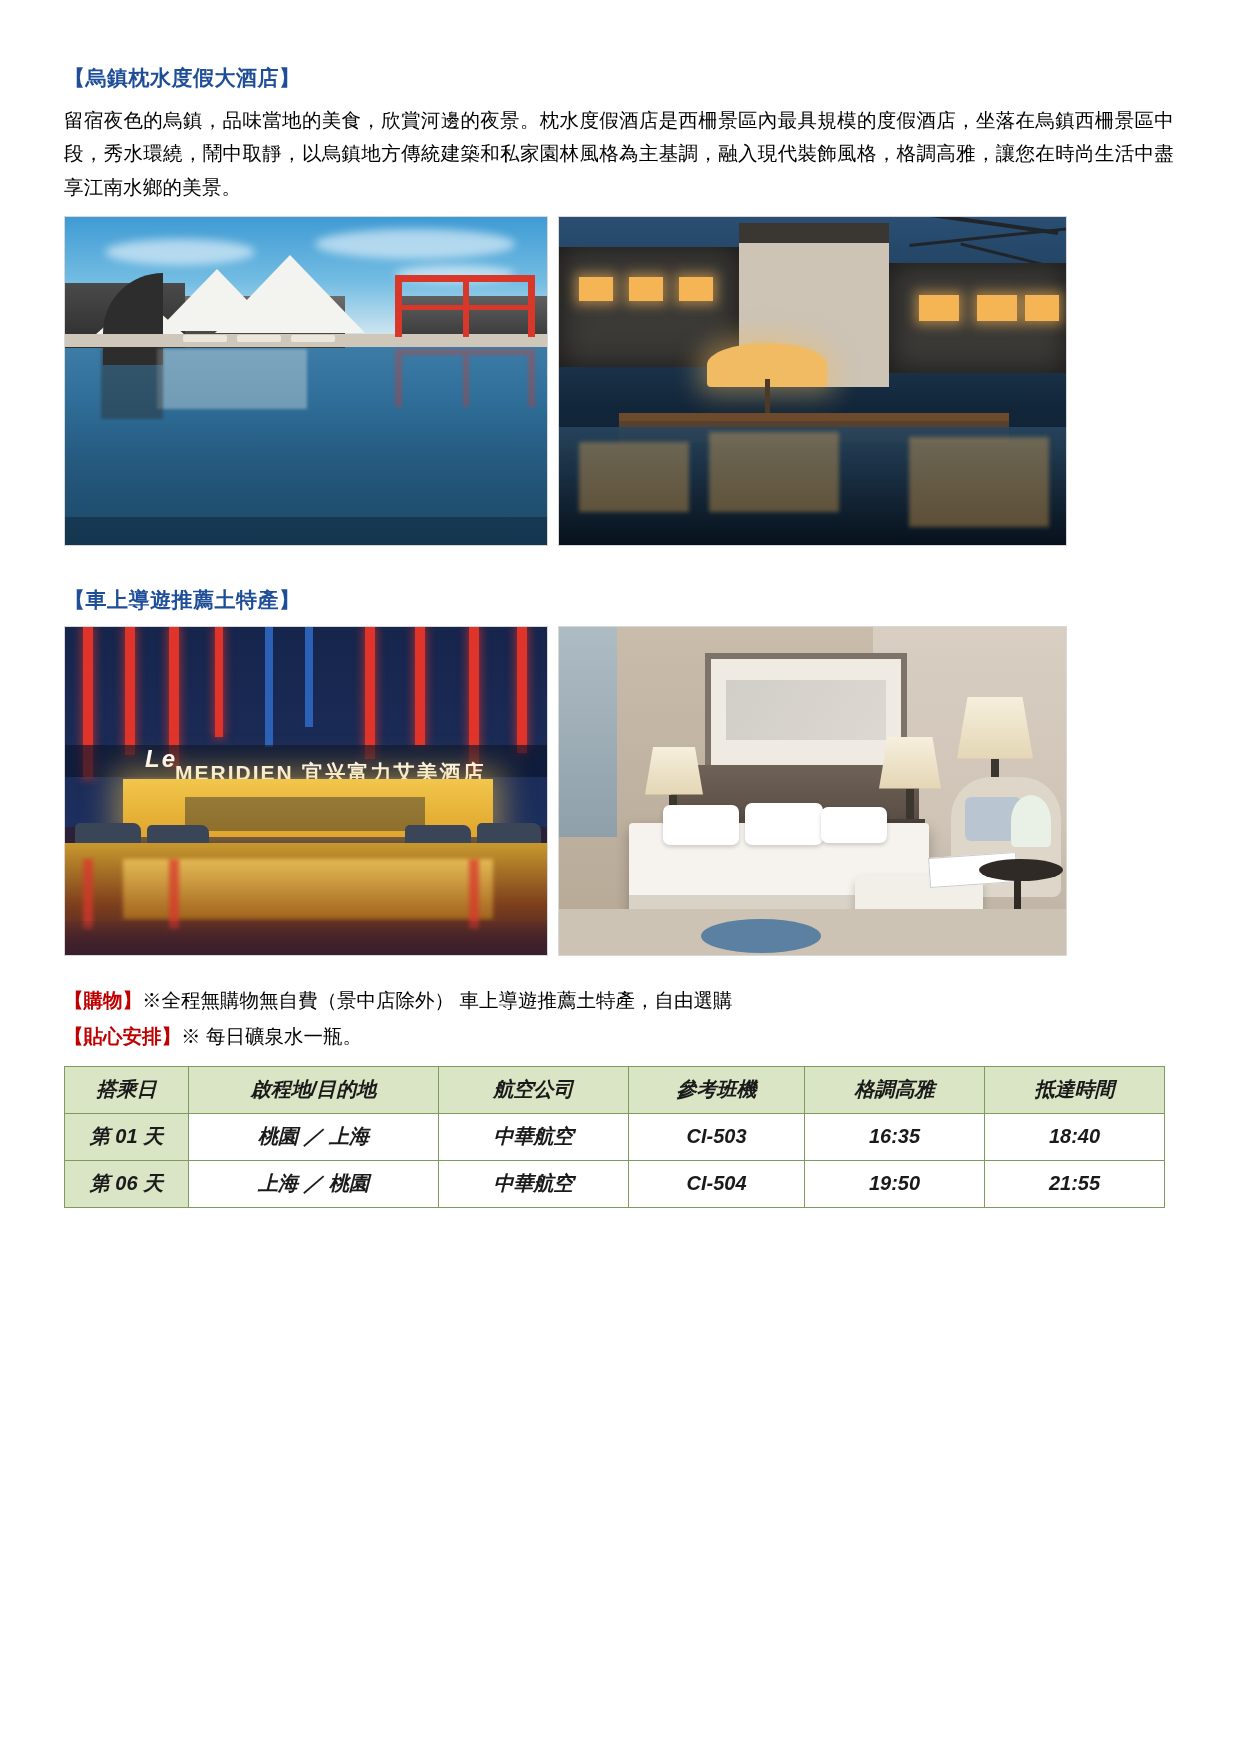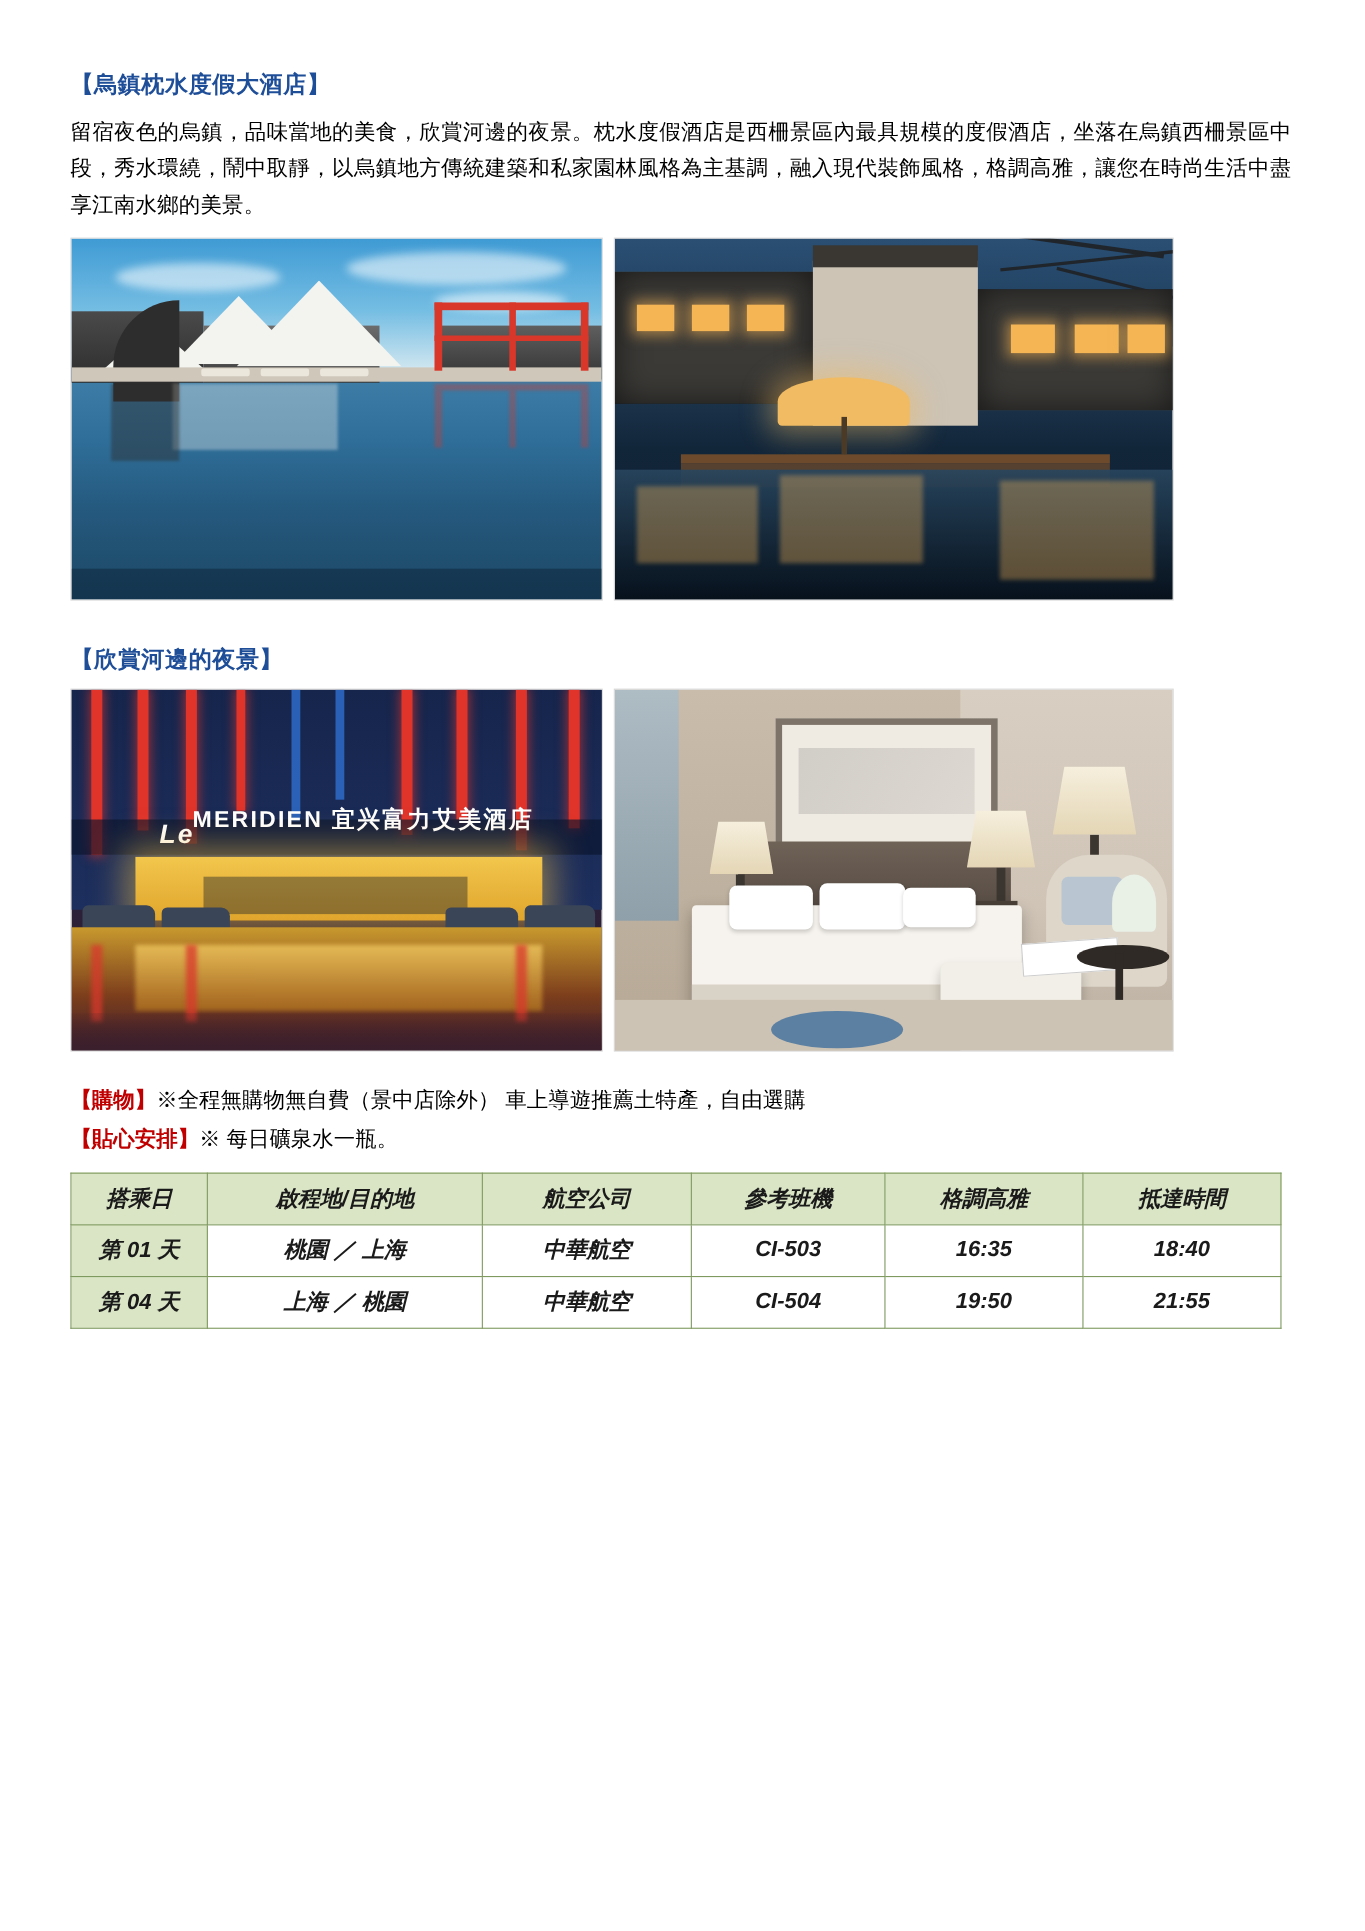--- a/index.html
+++ b/index.html
@@ -325,39 +325,39 @@
       <div class="fence" style="left:60px;top:196px;width:390px;height:8px;"></div>
       <div class="fence" style="left:60px;top:204px;width:390px;height:22px;opacity:.75;"></div>
 
       <div class="water"></div>
       <div class="wrefl" style="left:150px;top:215px;width:130px;height:80px;"></div>
       <div class="wrefl" style="left:20px;top:225px;width:110px;height:70px;"></div>
       <div class="wrefl" style="left:350px;top:220px;width:140px;height:90px;"></div>
     </div>
   </div>
 
-  <h2 class="sec-head blue" style="margin-top:38px;">【欣賞河邊的夜景】</h2>
+  <h2 class="sec-head blue" style="margin-top:38px;">【車上導遊推薦土特產】</h2>
 
   <div class="img-row">
 
     <div class="photo left2 p3">
       <div class="tower" style="left:0;top:0;width:484px;height:200px;"></div>
       <div class="redstripe" style="left:18px;top:0;width:10px;height:150px;"></div>
       <div class="redstripe" style="left:60px;top:0;width:10px;height:128px;"></div>
       <div class="redstripe" style="left:104px;top:0;width:10px;height:140px;"></div>
       <div class="redstripe" style="left:150px;top:0;width:8px;height:110px;"></div>
       <div class="bluestripe" style="left:200px;top:0;width:8px;height:120px;"></div>
       <div class="bluestripe" style="left:240px;top:0;width:8px;height:100px;"></div>
       <div class="redstripe" style="left:300px;top:0;width:10px;height:132px;"></div>
       <div class="redstripe" style="left:350px;top:0;width:10px;height:118px;"></div>
       <div class="redstripe" style="left:404px;top:0;width:10px;height:146px;"></div>
       <div class="redstripe" style="left:452px;top:0;width:10px;height:126px;"></div>
 
       <div style="position:absolute;left:0;top:118px;width:484px;height:32px;background:rgba(10,20,45,.65);"></div>
-      <div class="logo" style="left:110px;top:104px;font-size:21px;">MERIDIEN 宜兴富力艾美酒店</div>
+      <div class="logo" style="left:110px;top:132px;font-size:21px;">MERIDIEN 宜兴富力艾美酒店</div>
       <div class="logo" style="left:80px;top:118px;font-size:24px;font-style:italic;">Le</div>
 
       <div class="canopy" style="left:58px;top:152px;width:370px;height:58px;"></div>
       <div style="position:absolute;left:120px;top:170px;width:240px;height:34px;background:#2b2b2b;opacity:.45;"></div>
 
       <div class="car" style="left:10px;top:196px;width:66px;height:26px;"></div>
       <div class="car" style="left:82px;top:198px;width:62px;height:24px;"></div>
       <div class="car" style="left:340px;top:198px;width:66px;height:24px;"></div>
       <div class="car" style="left:412px;top:196px;width:64px;height:26px;"></div>
 
@@ -434,21 +434,21 @@
     <tbody>
       <tr>
         <td class="daycell">第 01 天</td>
         <td>桃園 ／ 上海</td>
         <td>中華航空</td>
         <td>CI-503</td>
         <td>16:35</td>
         <td>18:40</td>
       </tr>
       <tr>
-        <td class="daycell">第 04 天</td>
+        <td class="daycell">第 06 天</td>
         <td>上海 ／ 桃園</td>
         <td>中華航空</td>
         <td>CI-504</td>
         <td>19:50</td>
         <td>21:55</td>
       </tr>
     </tbody>
   </table>
 
  </div>

